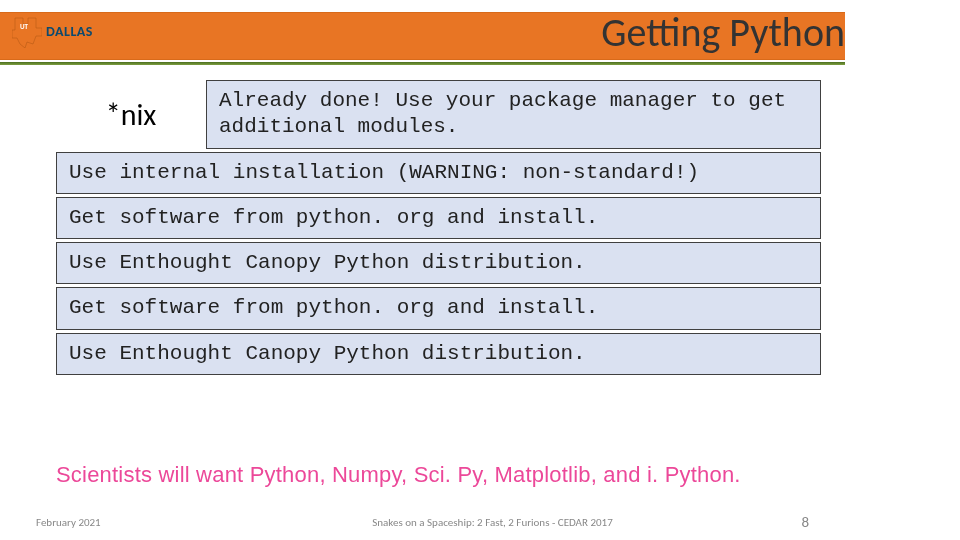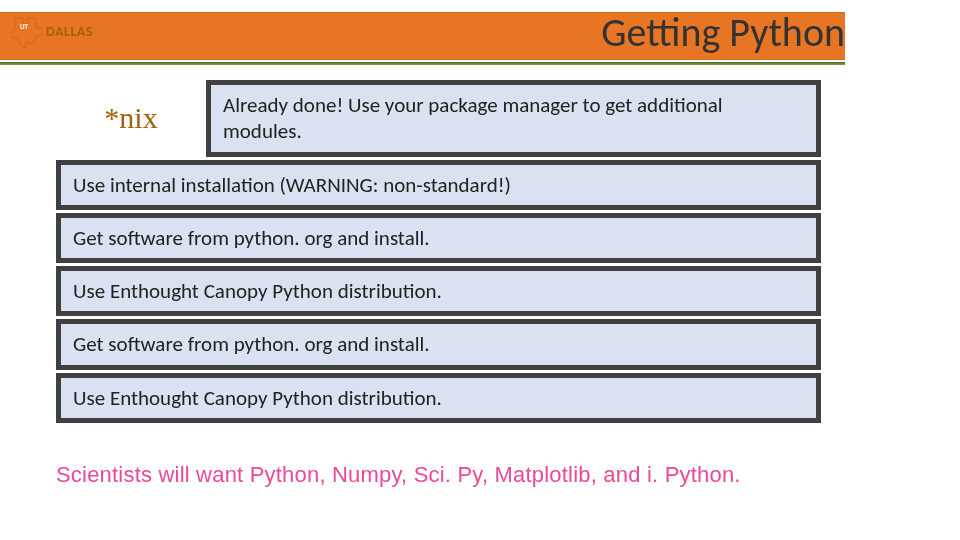--- a/index.html
+++ b/index.html
@@ -20,47 +20,47 @@
   .logo {
     position: absolute; top: 6px; left: 12px; width: 110px; height: 50px;
     display: flex; align-items: center;
   }
   .logo-mark {
     width: 30px; height: 34px; position: relative;
   }
   .logo-mark svg { width: 100%; height: 100%; }
   .logo-text {
     margin-left: 4px; font-size: 14px; font-weight: 600; letter-spacing: .5px;
-    color: #a16207;
+    color: #0c4a6e;
   }
   .title {
     position: absolute; top: 8px; left: 0; right: 0; text-align: right;
     font-size: 40px; font-weight: 400; color: #333;
   }
 
   
   .table {
     position: absolute; top: 80px; left: 56px; right: 24px;
   }
   .row { display: flex; align-items: stretch; margin-bottom: 3px; }
   .os-cell {
     width: 150px; flex: 0 0 150px;
     display: flex; align-items: center; justify-content: center;
-    font-size: 30px; color: #a16207;
+    font-size: 30px; color: #000000;
     border: 1px solid rgba(0,0,0,0);
-    font-family: Liberation Serif, serif;
   }
   .desc-col { flex: 1; display: flex; flex-direction: column; gap: 3px; }
   .desc-cell {
     background: #dae1f1;
-    border: 5px solid #404040;
+    border: 1px solid #404040;
     padding: 7px 12px;
     font-size: 21px;
     color: #222;
     line-height: 1.25;
+    font-family: Liberation Mono, monospace;
   }
   .note {
     position: absolute; left: 56px; right: 24px; top: 462px;
     font-family: Arial, sans-serif; font-size: 22px; color: #ec4899;
     letter-spacing: .2px;
   }
   .footer {
     position: absolute; left: 0; right: 0; bottom: 8px; height: 20px;
     display: flex; align-items: center; font-size: 11px; color: #888;
     padding: 0 36px;
@@ -110,14 +110,19 @@
       <div class="desc-col">
         <div class="desc-cell">Get software from python. org and install.</div>
         <div class="desc-cell">Use Enthought Canopy Python distribution.</div>
       </div>
     </div>
 
   </div>
 
   <div class="note">Scientists will want Python, Numpy, Sci. Py, Matplotlib, and i. Python.</div>
 
+  <div class="footer">
+    <div class="date">February 2021</div>
+    <div class="center">Snakes on a Spaceship: 2 Fast, 2 Furions - CEDAR 2017</div>
+    <div class="pagenum">8</div>
+  </div>
 
 </div>
 
 </body></html>

